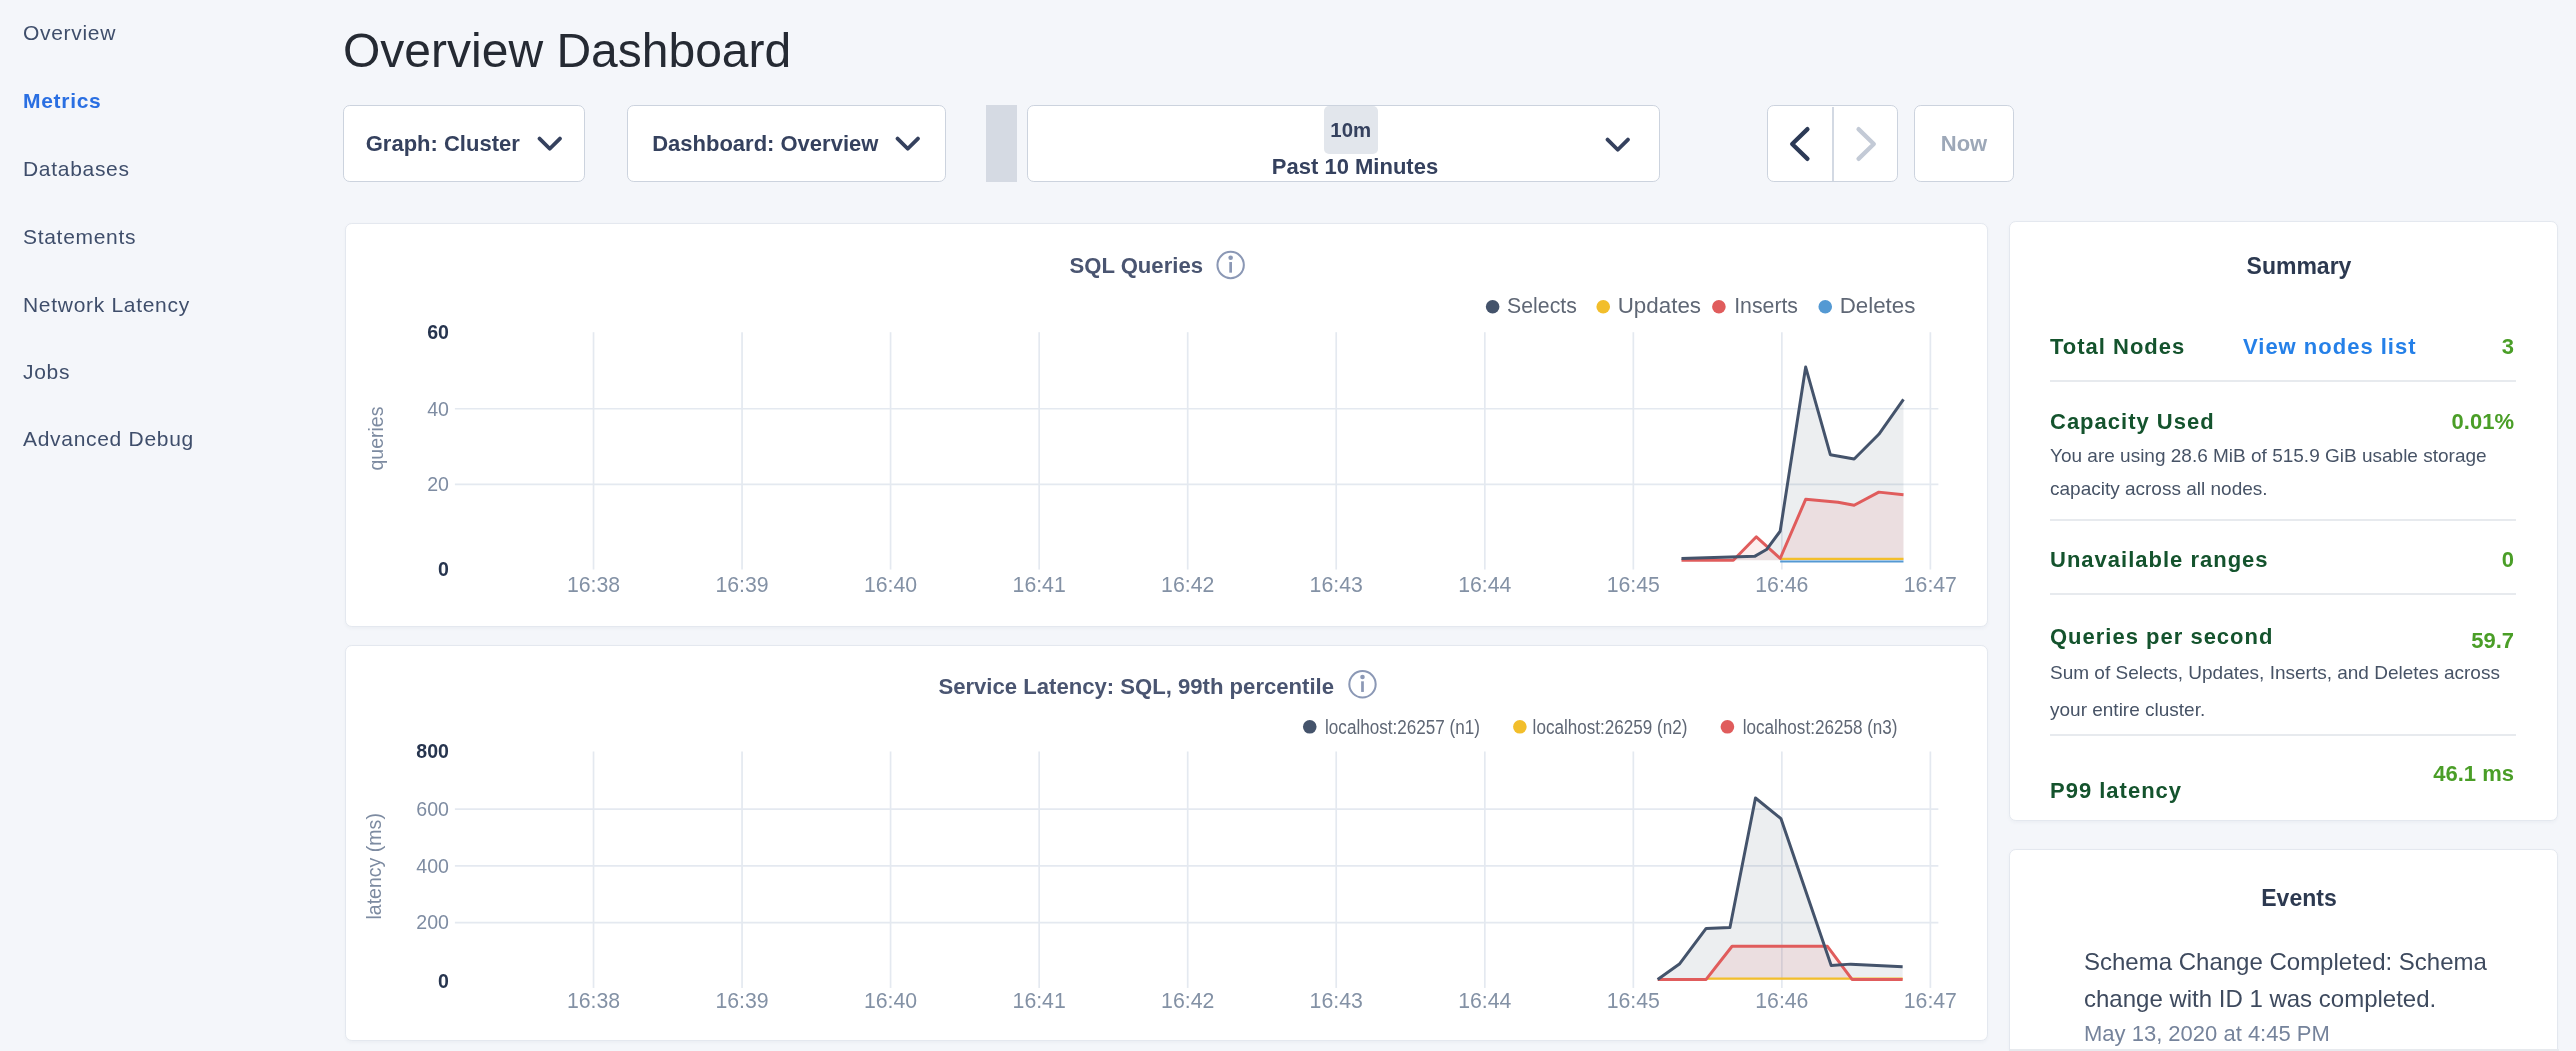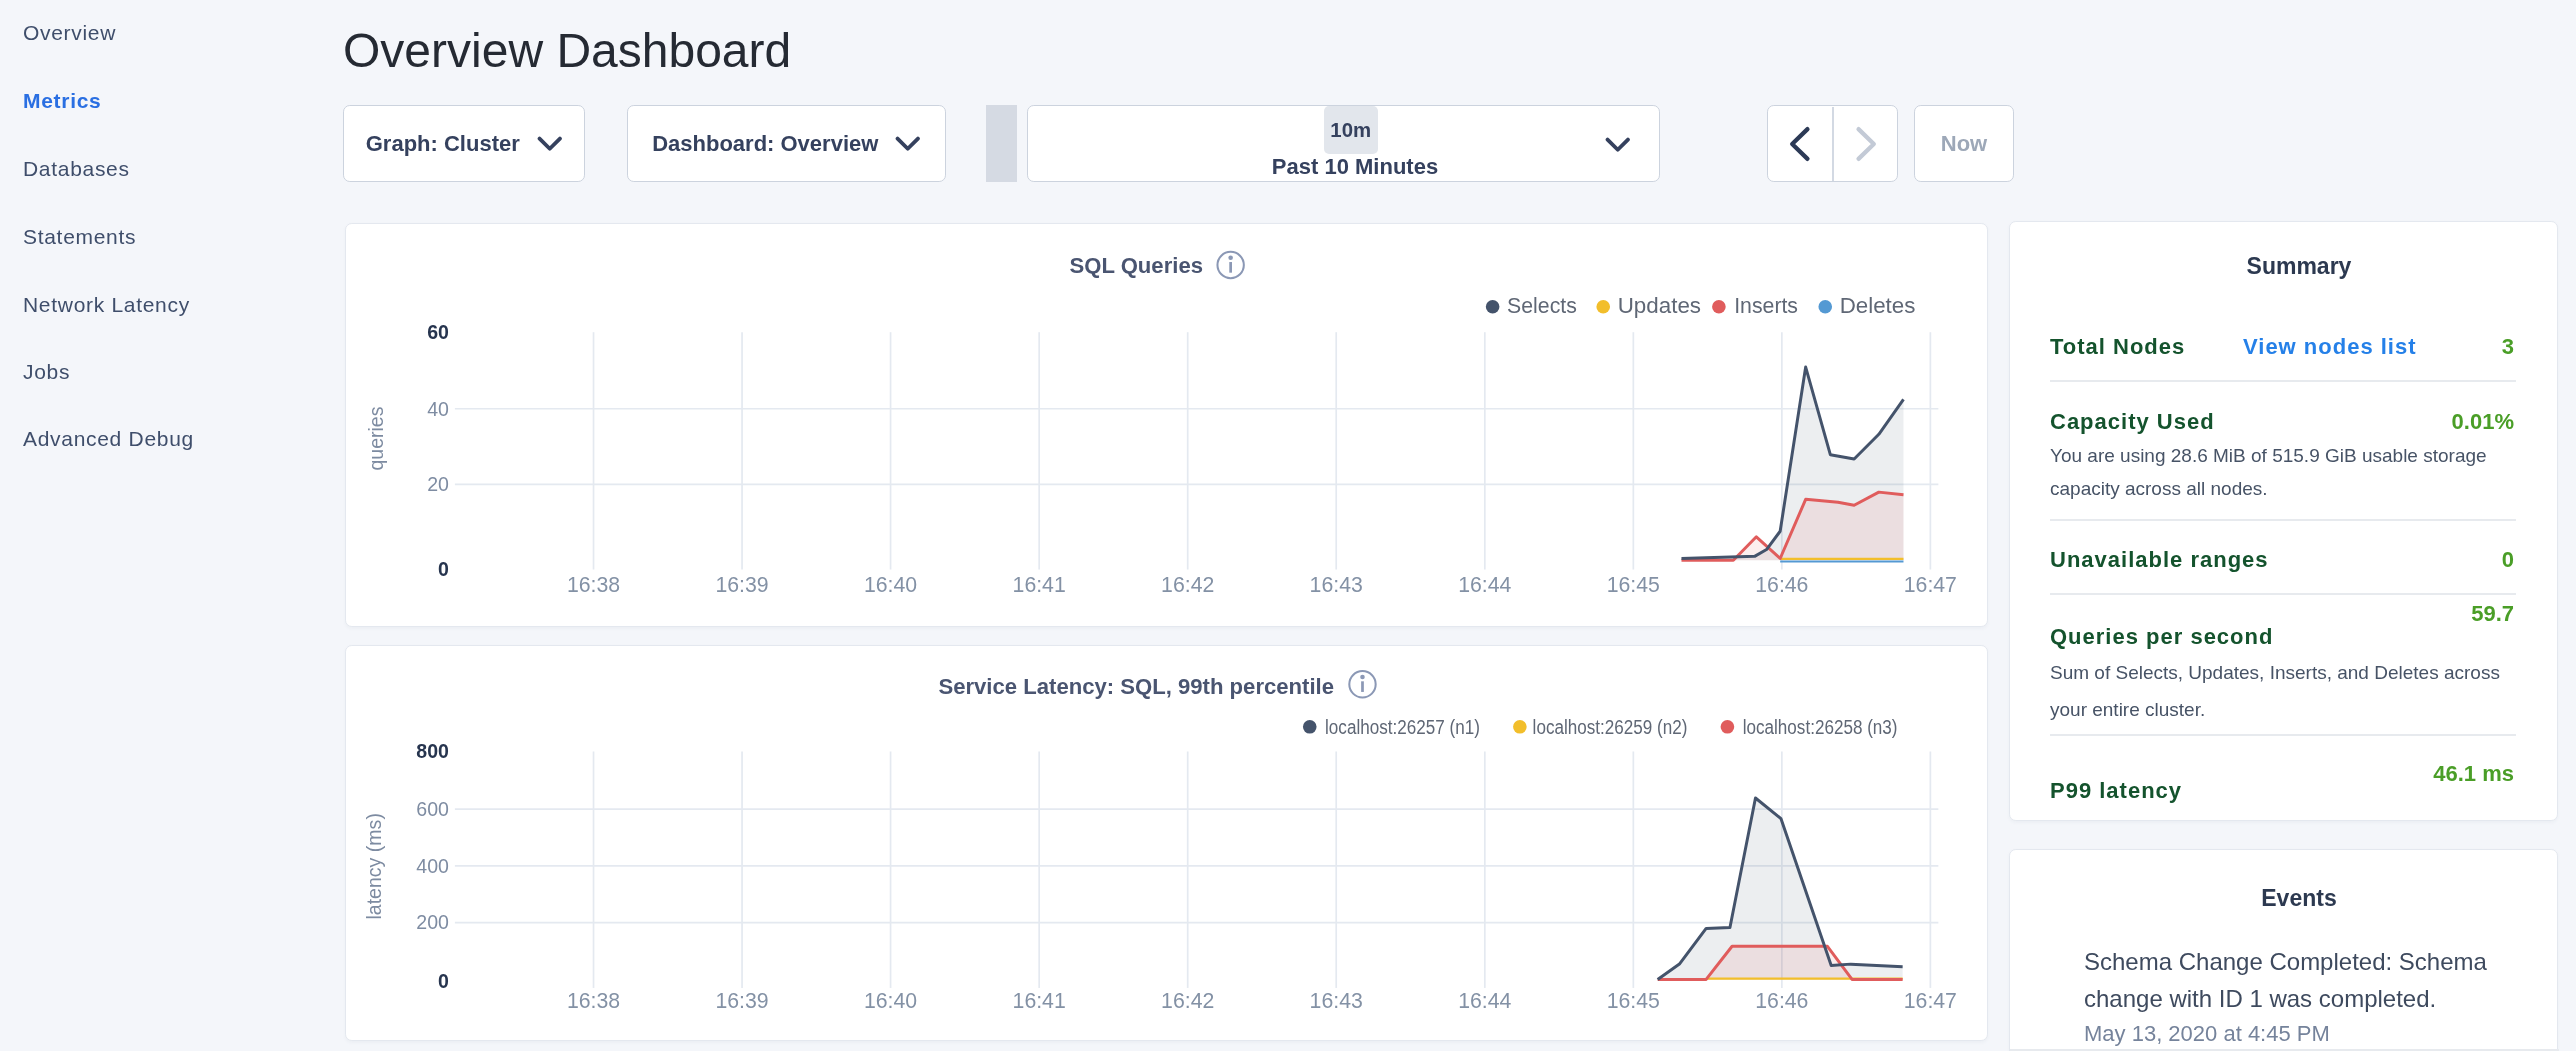--- a/index.html
+++ b/index.html
@@ -186,21 +186,21 @@
   <div class="sdiv" style="top:158px;"></div>
   <div class="srow-label" style="top:185px;">Capacity Used</div>
   <div class="srow-val" style="top:185px;">0.01%</div>
   <div class="sdesc" style="top:217px;">You are using 28.6 MiB of 515.9 GiB usable storage</div>
   <div class="sdesc" style="top:250px;">capacity across all nodes.</div>
   <div class="sdiv" style="top:297px;"></div>
   <div class="srow-label" style="top:323px;">Unavailable ranges</div>
   <div class="srow-val" style="top:323px;">0</div>
   <div class="sdiv" style="top:371px;"></div>
   <div class="srow-label" style="top:400px;">Queries per second</div>
-  <div class="srow-val" style="top:377px;">59.7</div>
+  <div class="srow-val" style="top:404px;">59.7</div>
   <div class="sdesc" style="top:434px;">Sum of Selects, Updates, Inserts, and Deletes across</div>
   <div class="sdesc" style="top:463px;margin-top:8px;">your entire cluster.</div>
   <div class="sdiv" style="top:512px;"></div>
   <div class="srow-label" style="top:554px;">P99 latency</div>
   <div class="srow-val" style="top:537px;">46.1 ms</div>
 </div>
 
 <div class="card" style="left:2009px; top:849px; width:549px; height:255px;">
   <div class="abs" style="top:34px; width:100%; text-align:center; font-size:23px; font-weight:bold; color:#2c3950; line-height:29px;">Events</div>
   <div class="abs" style="left:43px; top:93px; width:476px; font-size:24px; color:#3e4a5e; line-height:37px;">Schema Change Completed: Schema change with ID 1 was completed.</div>

